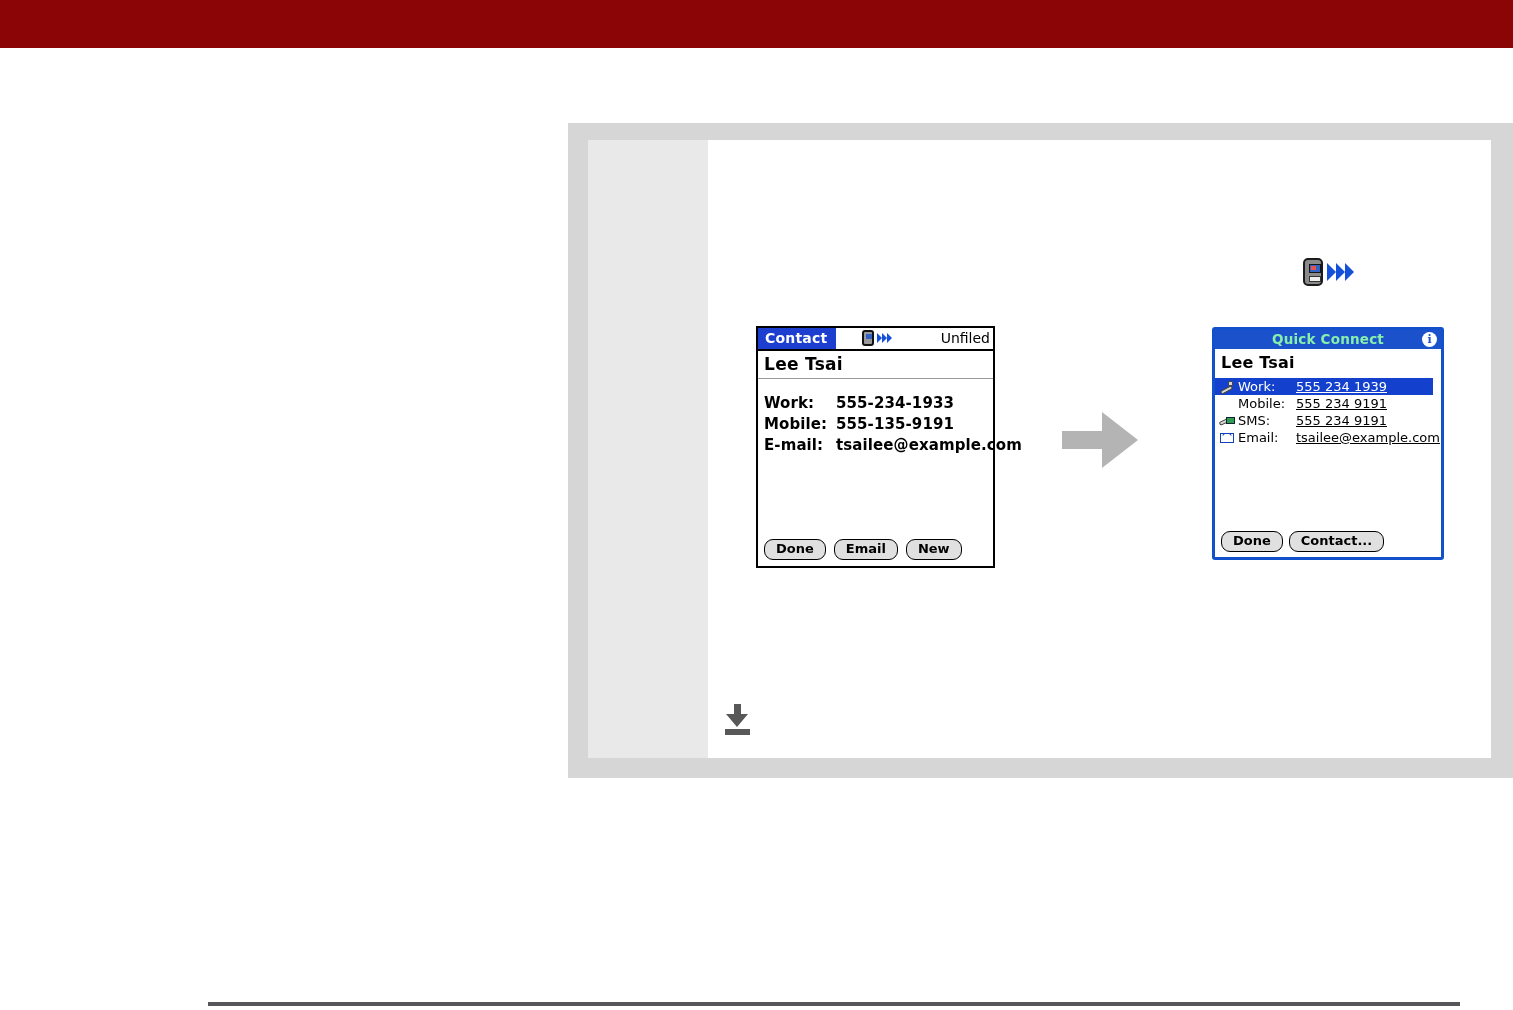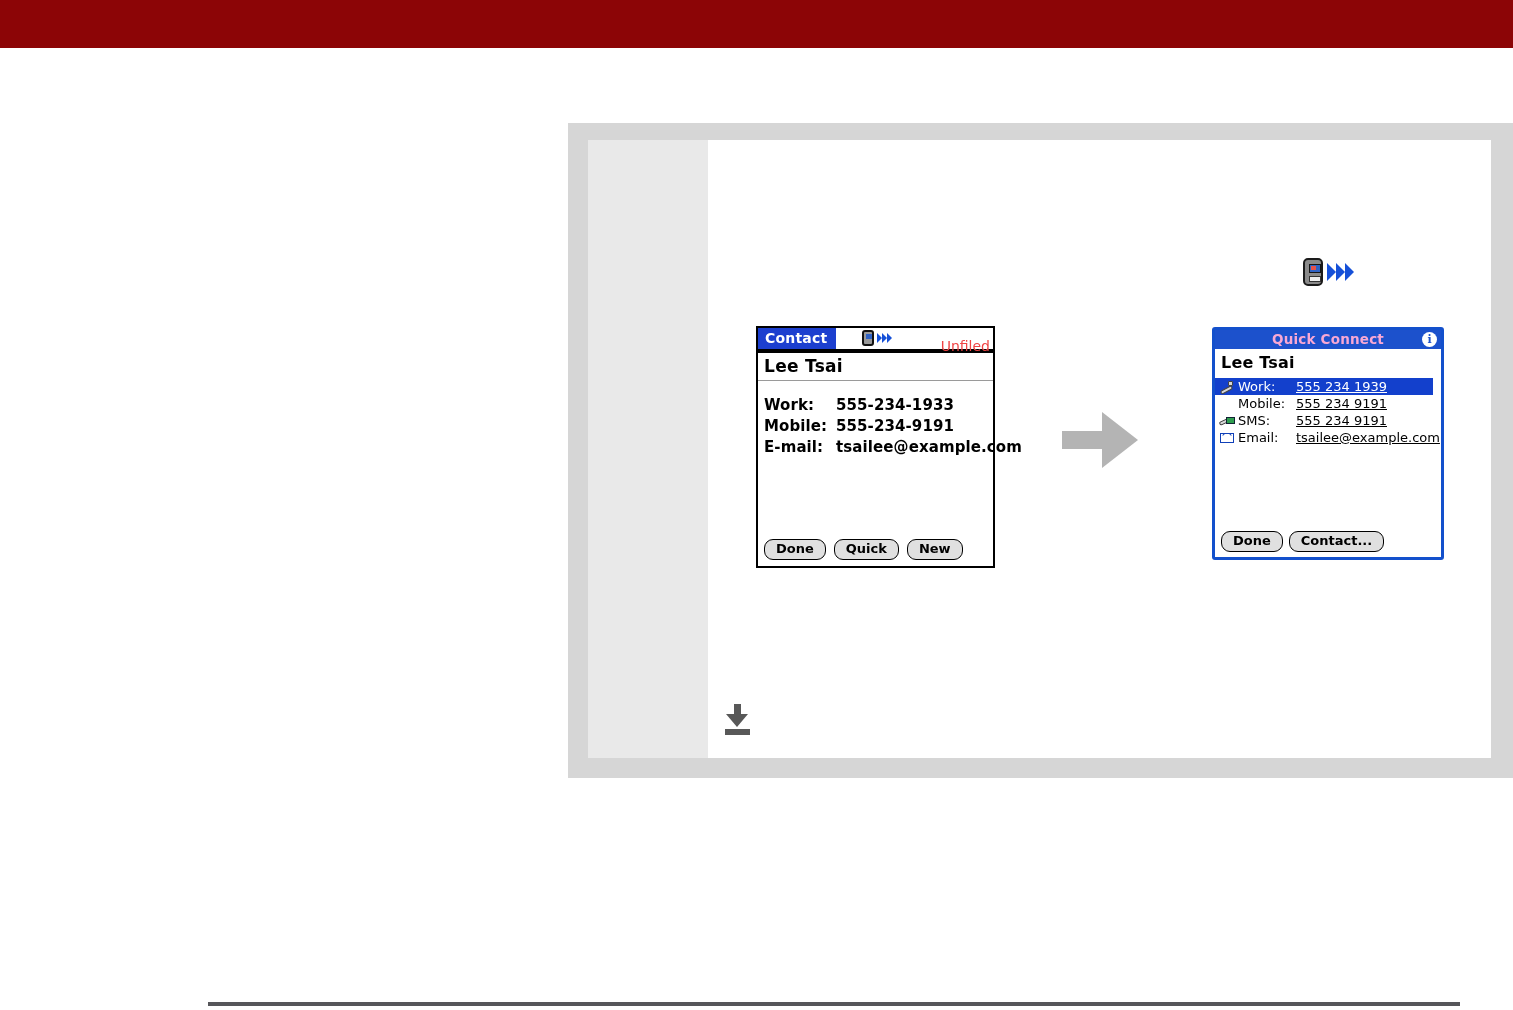--- a/index.html
+++ b/index.html
@@ -160,45 +160,45 @@
     width: 232px;
     height: 233px;
     border: 3px solid #1350cc;
     border-radius: 3px;
   }
 
   
   .c-titlebar {
     position: relative;
     height: 21px;
-    border-bottom: 4px solid #000000;
+    border-bottom: 2px solid #000000;
     background: #ffffff;
   }
   .c-tab {
     position: absolute;
     left: 0;
     top: 0;
     height: 21px;
     background: #1c3fcf;
     color: #ffffff;
     font-size: 14px;
     font-weight: bold;
     line-height: 21px;
     padding: 0 9px 0 7px;
     letter-spacing: 0.2px;
     font-family: "DejaVu Sans", sans-serif;
   }
   .c-unfiled {
     position: absolute;
     right: 3px;
-    top: 8px;
+    top: 0;
     height: 21px;
     line-height: 21px;
     font-size: 14px;
-    color: #ef4444;
+    color: #000000;
     font-family: "DejaVu Sans", sans-serif;
   }
   .c-bar-icon {
     position: absolute;
     left: 104px;
     top: 2px;
     width: 38px;
     height: 17px;
   }
   .bar-dev {
@@ -283,21 +283,21 @@
   }
 
   
   .q-titlebar {
     height: 19px;
     background: #1c51cc;
     position: relative;
     text-align: center;
   }
   .q-title {
-    color: #f9a8d4;
+    color: #86efac;
     font-size: 13.5px;
     font-weight: bold;
     line-height: 19px;
     font-family: "DejaVu Sans", sans-serif;
     letter-spacing: 0.2px;
   }
   .q-info {
     position: absolute;
     right: 4px;
     top: 2px;
@@ -531,31 +531,31 @@
   <div class="c-name">Lee Tsai</div>
   <div class="c-rule"></div>
 
   <div class="c-fields">
     <div class="c-row">
       <span class="c-label">Work:</span>
       <span class="c-val">555-234-1933</span>
     </div>
     <div class="c-row">
       <span class="c-label">Mobile:</span>
-      <span class="c-val">555-234-9191</span>
+      <span class="c-val">555-135-9191</span>
     </div>
     <div class="c-row">
       <span class="c-label">E-mail:</span>
       <span class="c-val">tsailee@example.com</span>
     </div>
   </div>
 
   <div class="c-buttons">
     <div class="pda-btn">Done</div>
-    <div class="pda-btn">Quick</div>
+    <div class="pda-btn">Email</div>
     <div class="pda-btn">New</div>
   </div>
 </div>
 
 <div class="flow-arrow">
   <div class="shaft"></div>
   <div class="head"></div>
 </div>
 
 <div class="pda pda-quick">

